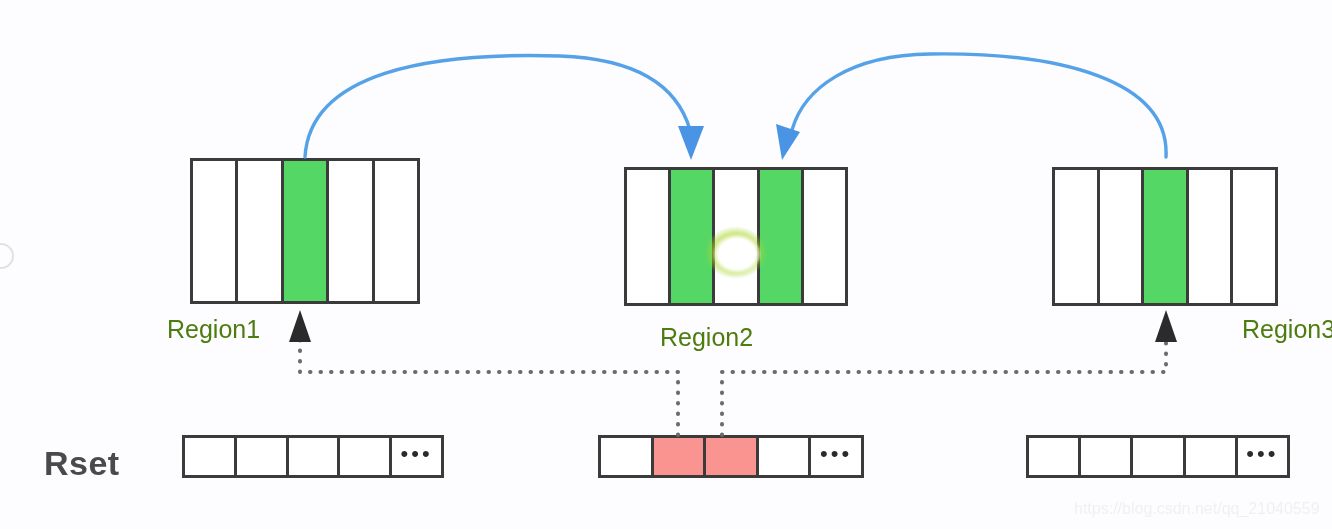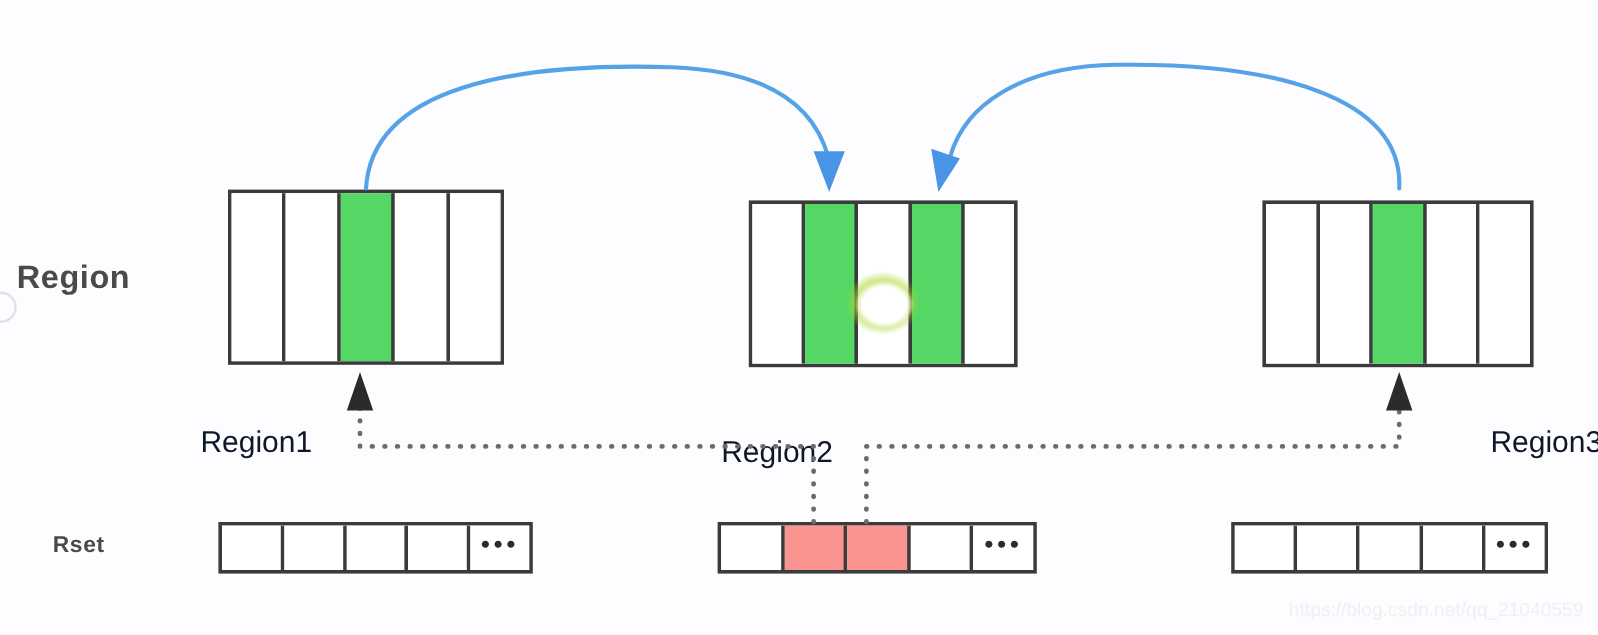--- a/index.html
+++ b/index.html
@@ -25,21 +25,21 @@
     white-space: nowrap;
   }
   #region-row-label {
     left: 14px;
     top: 216px;
     font-size: 27px;
   }
   #rset-row-label {
     left: 44px;
     top: 444px;
-    font-size: 19px;
+    font-size: 34px;
   }
   
   #left-artifact {
     position: absolute;
     left: -12px;
     top: 243px;
     width: 22px;
     height: 22px;
     border: 2px solid #e2e0e4;
     border-radius: 50%;
@@ -62,27 +62,26 @@
   .region-box .cell:last-child { border-right: none; }
   .region-box .cell.green { background: #55d766; }
 
   #region-box-1 { left: 190px; top: 158px; width: 230px; height: 146px; }
   #region-box-2 { left: 624px; top: 167px; width: 224px; height: 139px; }
   #region-box-3 { left: 1052px; top: 167px; width: 226px; height: 139px; }
 
   
   .region-caption {
     position: absolute;
-    color: #0f172a;
+    color: #4d7c0f;
     font-size: 25px;
     white-space: nowrap;
-    margin-top: 40px;
   }
   #region-caption-1 { left: 167px; top: 315px; }
-  #region-caption-2 { left: 601px; top: 323px; }
+  #region-caption-2 { left: 660px; top: 323px; }
   #region-caption-3 { left: 1242px; top: 315px; }
 
   
   .rset-box {
     position: absolute;
     display: flex;
     border: 3px solid #3b3b3b;
     background: #ffffff;
     box-sizing: border-box;
   }
@@ -137,21 +136,20 @@
     color: #f1eff3;
     font-size: 16px;
     white-space: nowrap;
   }
 </style>
 </head>
 <body>
 
 <div id="canvas">
 
-  <div class="row-label" id="region-row-label">Region</div>
   <div class="row-label" id="rset-row-label">Rset</div>
   <div id="left-artifact"></div>
 
   <div class="region-box" id="region-box-1">
     <div class="cell"></div>
     <div class="cell"></div>
     <div class="cell green"></div>
     <div class="cell"></div>
     <div class="cell"></div>
   </div>

